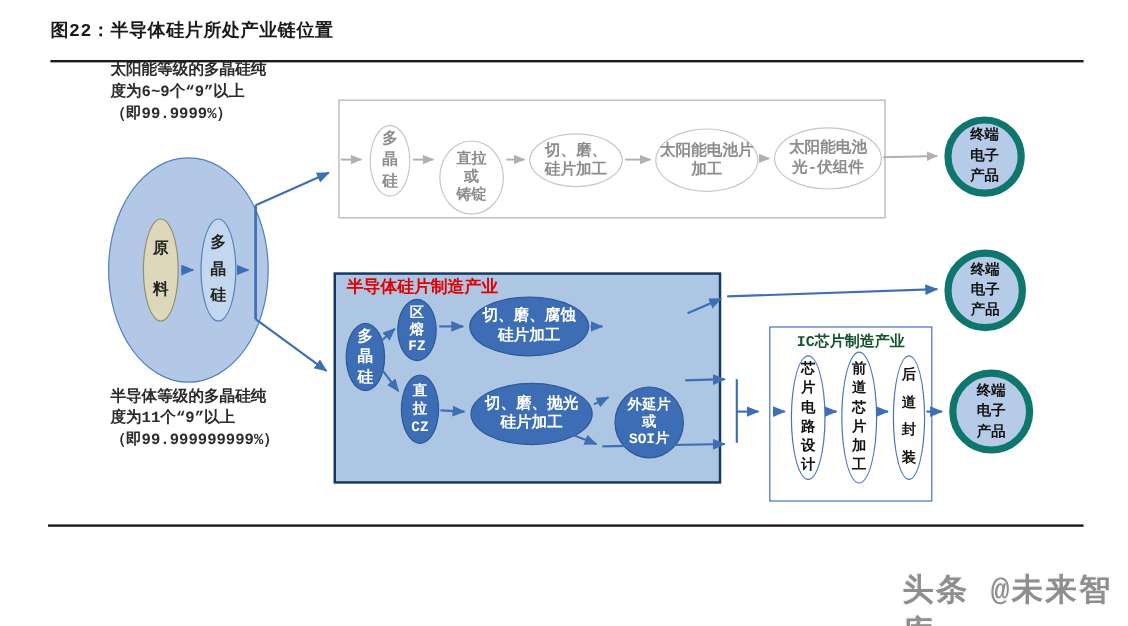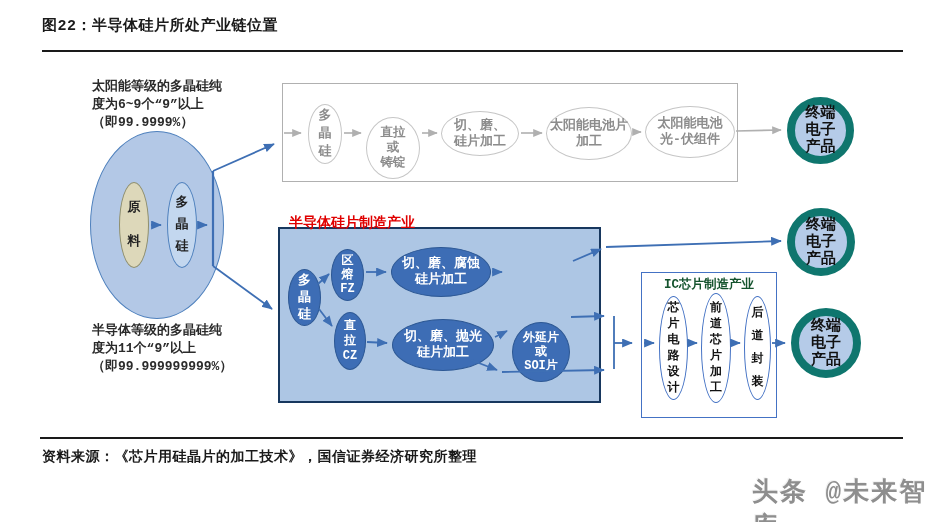--- a/index.html
+++ b/index.html
@@ -6,21 +6,21 @@
   #canvas{
     position:relative;width:940px;height:522px;background:#ffffff;overflow:hidden;
     font-family:Liberation Mono, monospace;color:#1a1a1a;
   }
   .abs{position:absolute;box-sizing:border-box;}
   #page-title{left:42px;top:16px;font-size:15px;font-weight:bold;letter-spacing:.5px;}
   .rule{background:#1a1a1a;height:2px;}
   #rule-top{left:42px;top:50px;width:861px;}
   #rule-bottom{left:40px;top:437px;width:863px;height:2px;}
   .ann{font-size:13px;line-height:18px;font-weight:600;color:#2b2b2b;white-space:pre-line;}
-  #ann-solar{left:92px;top:78px;width:200px;}
+  #ann-solar{left:92px;top:50px;width:200px;}
   #ann-semi{left:92px;top:322px;width:210px;}
 
   .node{position:absolute;box-sizing:border-box;border-radius:50%;display:flex;align-items:center;
         justify-content:center;text-align:center;white-space:pre-line;}
   
   #poly-ellipse{left:90px;top:131px;width:134px;height:188px;background:#b3c8e6;border:1.5px solid #4f81bd;}
   #poly-label{left:90px;top:143px;width:134px;text-align:center;font-size:13px;font-weight:bold;
               white-space:pre-line;line-height:18px;color:#111;}
   #raw-node{left:119px;top:182px;width:30px;height:86px;background:#ddd8ba;border:1.2px solid #8f8f6e;
             font-size:13px;font-weight:bold;line-height:34px;color:#222;}
@@ -32,40 +32,40 @@
   #pv-title{left:291px;top:86px;font-size:13.5px;font-weight:bold;color:#1a1a1a;}
   .pv-node{background:#fff;border:1.5px solid #c6c6c6;color:#8c8c8c;font-weight:bold;font-size:13px;line-height:16px;}
   #pv-n0{left:308px;top:104px;width:34px;height:60px;line-height:18px;}
   #pv-n1{left:366px;top:101px;width:54px;height:62px;font-size:12.5px;line-height:15px;margin-top:16px;}
   #pv-n2{left:441px;top:111px;width:78px;height:45px;}
   #pv-n3{left:546px;top:107px;width:86px;height:53px;}
   #pv-n4{left:645px;top:106px;width:90px;height:52px;}
 
   
   #semi-box{left:278px;top:227px;width:323px;height:176px;background:#adc6e4;border:2.5px solid #17375e;}
-  #semi-title{left:289px;top:214px;font-size:14px;font-weight:bold;color:#e00000;}
+  #semi-title{left:289px;top:230px;font-size:14px;font-weight:bold;color:#e00000;}
   .dark-node{background:#3d6db5;border:1px solid #2d5894;color:#ffffff;font-weight:bold;font-size:13px;line-height:16px;}
   #sm-n0{left:288px;top:269px;width:33px;height:57px;line-height:17px;}
   #sm-n1{left:331px;top:249px;width:33px;height:52px;font-size:12px;line-height:14px;}
   #sm-n2{left:334px;top:312px;width:32px;height:58px;font-size:12px;line-height:15px;}
   #sm-n3{left:391px;top:247px;width:100px;height:50px;}
   #sm-n4{left:507px;top:247px;width:64px;height:50px;}
   #sm-n5{left:392px;top:319px;width:102px;height:52px;}
   #sm-n6{left:512px;top:322px;width:58px;height:60px;font-size:12px;line-height:14px;}
 
   
   #ic-box{left:641px;top:272px;width:136px;height:146px;background:#ffffff;border:1.5px solid #4472c4;}
   #ic-title{left:641px;top:276px;width:136px;text-align:center;font-size:12.5px;font-weight:bold;color:#14532d;}
   .ic-node{background:#fff;border:1.5px solid #4472c4;color:#111;font-weight:bold;font-size:12px;line-height:16px;}
   #ic-n0{left:659px;top:296px;width:29px;height:104px;}
   #ic-n1{left:701px;top:293px;width:30px;height:110px;}
   #ic-n2{left:744px;top:296px;width:27px;height:104px;line-height:23px;}
 
   
-  .terminal{background:#b5cbe8;border:8px solid #0f766e;color:#111;font-weight:600;font-size:15px;line-height:17px;}
+  .terminal{background:#b5cbe8;border:6px solid #0f766e;color:#111;font-weight:600;font-size:12px;line-height:17px;}
   #t0{left:787px;top:97px;width:67px;height:67px;}
   #t1{left:787px;top:208px;width:68px;height:68px;}
   #t2{left:791px;top:308px;width:70px;height:70px;font-weight:bold;}
 
   #source-line{left:42px;top:448px;font-size:14px;font-weight:600;color:#1a1a1a;letter-spacing:.5px;}
   #watermark{left:752px;top:474px;font-size:26px;font-weight:bold;color:#8e8e8e;letter-spacing:2px;
              text-shadow:2px 2px 1px #ffffff,-1px -1px 0 #f2f2f2;}
   #overlay{position:absolute;left:0;top:0;pointer-events:none;}
 </style>
 </head>
@@ -146,21 +146,20 @@
 电子
 产品</div>
   <div class="node terminal" id="t1">终端
 电子
 产品</div>
   <div class="node terminal" id="t2">终端
 电子
 产品</div>
 
   <div class="abs rule" id="rule-bottom"></div>
-  <div class="abs" id="source-line">资料来源：《芯片用硅晶片的加工技术》，国信证券经济研究所整理</div>
   <div class="abs" id="watermark">头条 @未来智库</div>
 
   <svg id="overlay" width="940" height="522" viewBox="0 0 940 522">
     <defs>
       <marker id="mb" markerWidth="7" markerHeight="7" refX="5.5" refY="2.5" orient="auto">
         <path d="M0,0 L6,2.5 L0,5 z" fill="#3e6fb4"></path>
       </marker>
       <marker id="mg" markerWidth="7" markerHeight="7" refX="5.5" refY="2.5" orient="auto">
         <path d="M0,0 L6,2.5 L0,5 z" fill="#b0b0b0"></path>
       </marker>

